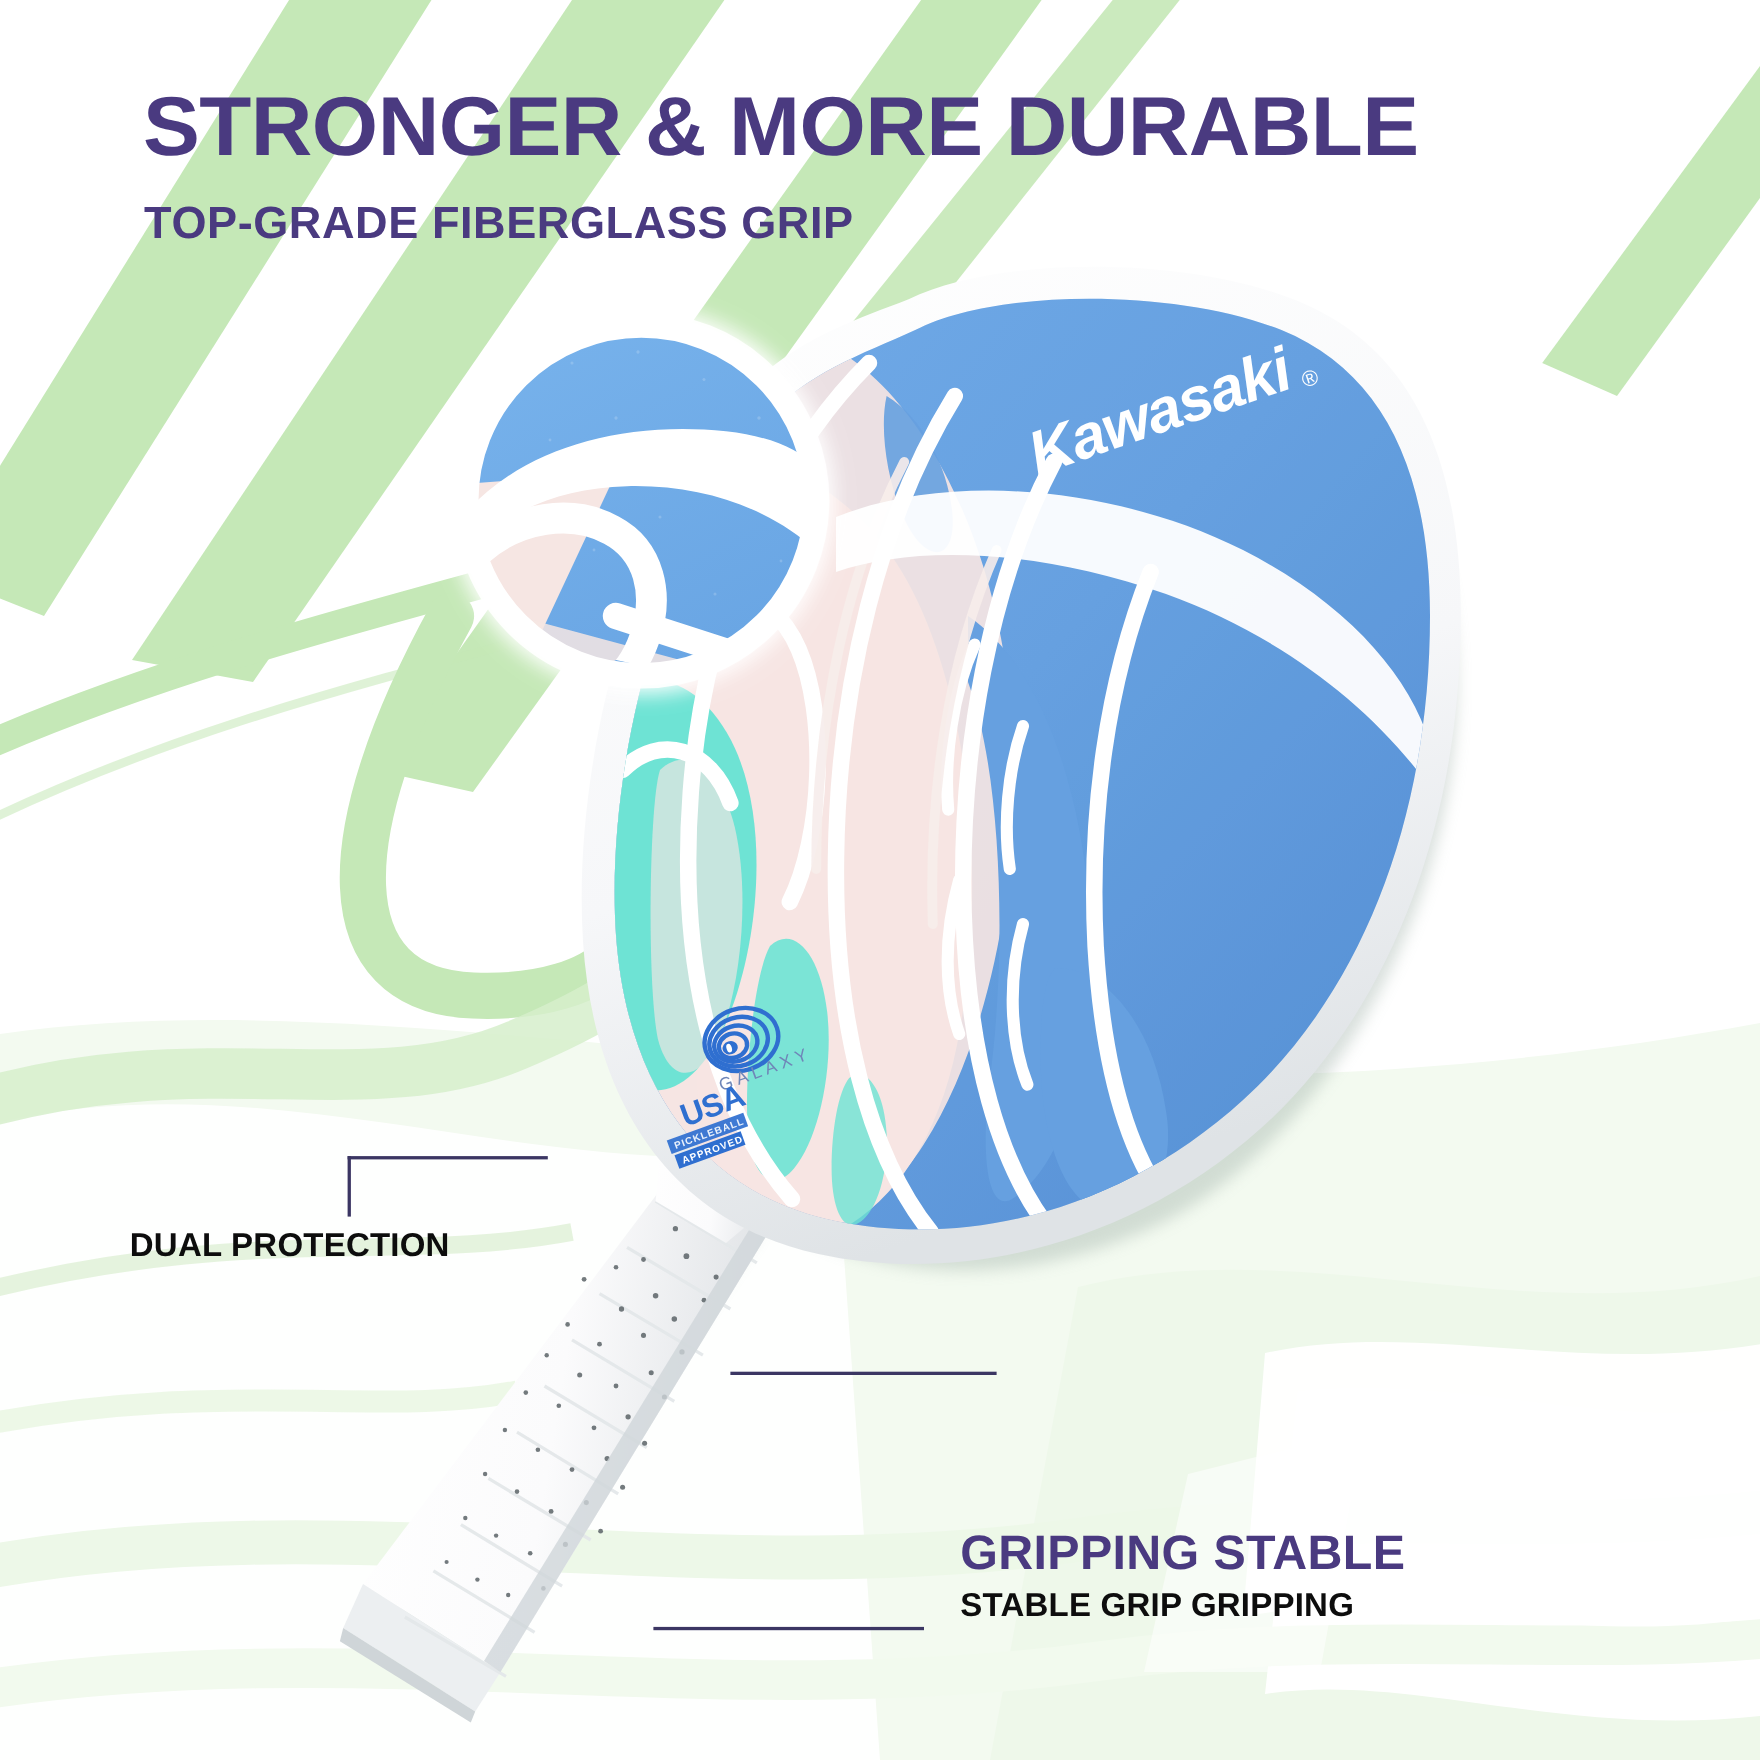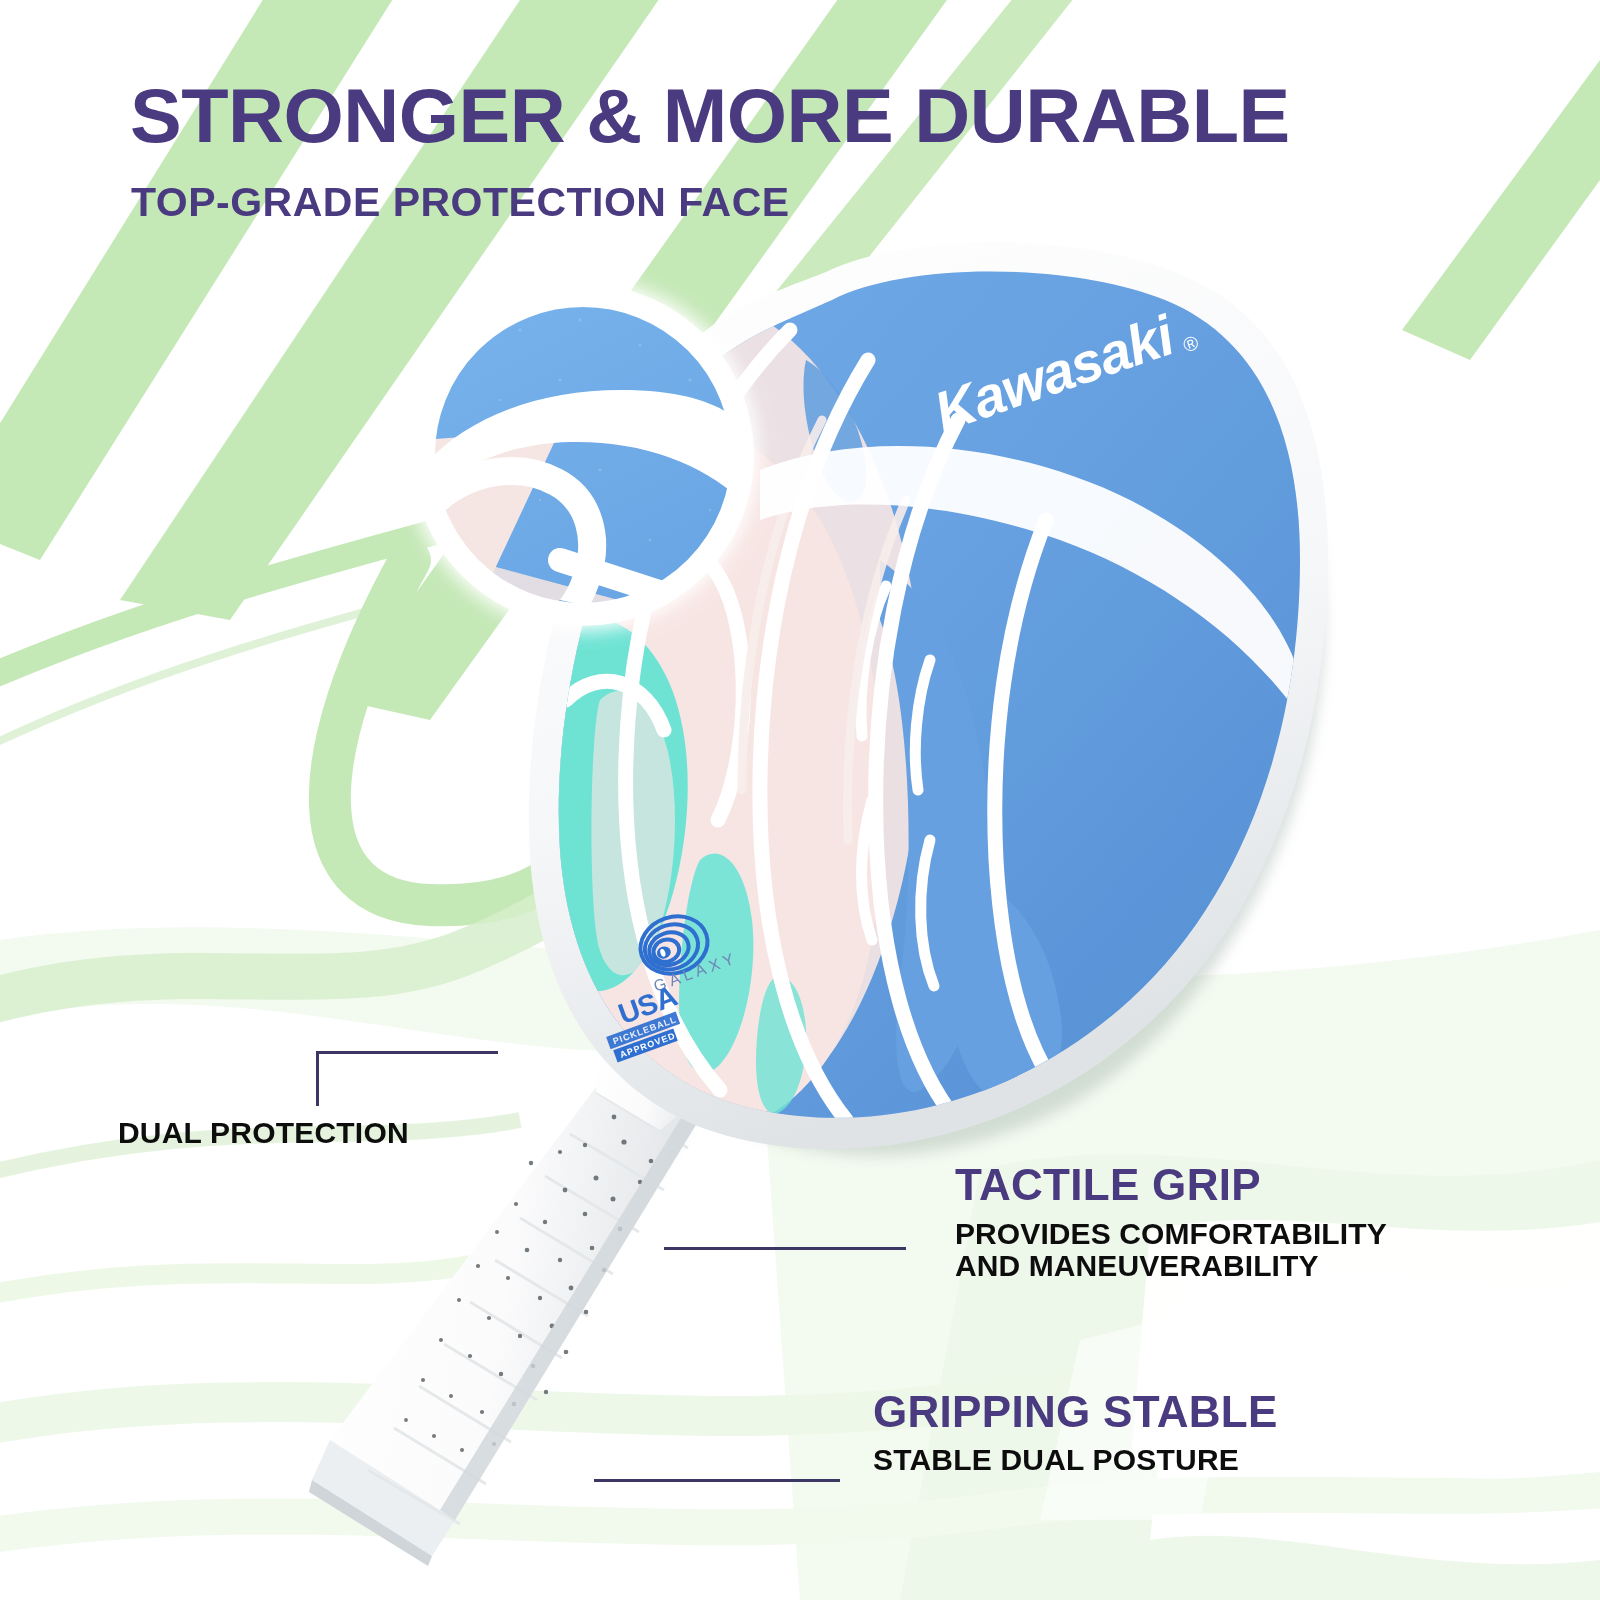--- a/index.html
+++ b/index.html
@@ -86,21 +86,21 @@
     <path d="M-40,1300 C200,1250 340,1290 470,1265" stroke="#e8f6e1" stroke-width="20" fill="none" opacity="0.8"></path>
 
     <path d="M-40,1430 C300,1360 620,1450 980,1400 C1220,1366 1420,1400 1640,1370" stroke="#edf8e8" stroke-width="40" fill="none"></path>
     <path d="M-40,1540 C320,1480 640,1560 1000,1510 C1240,1478 1440,1510 1640,1486" stroke="#f2faee" stroke-width="36" fill="none"></path>
 
     <path d="M1150,1230 C1290,1200 1430,1250 1600,1222 L1600,1470 C1420,1500 1270,1440 1130,1470 Z" fill="#ffffff" opacity="0.95"></path>
     <path d="M1080,1340 L1240,1300 L1200,1520 L1040,1520 Z" fill="#ffffff" opacity="0.55"></path>
   </svg>
 
   <div class="h-title">STRONGER &amp; MORE DURABLE</div>
-  <div class="h-sub">TOP-GRADE PROTECTION FACE</div>
+  <div class="h-sub">TOP-GRADE FIBERGLASS GRIP</div>
 
   <svg id="product" viewBox="0 0 1600 1600" aria-hidden="true">
     <defs>
 
       <linearGradient id="gBlue" x1="0" y1="0" x2="1" y2="1">
         <stop offset="0%" stop-color="#63a2e6"></stop>
         <stop offset="45%" stop-color="#5596dd"></stop>
         <stop offset="100%" stop-color="#3f7fcd"></stop>
       </linearGradient>
 
@@ -364,24 +364,19 @@
 
   <div class="lead lead-h" id="lead1-h"></div>
   <div class="lead lead-v" id="lead1-v"></div>
   <div class="lead lead-h" id="lead2"></div>
   <div class="lead lead-h" id="lead3"></div>
 
   <div class="callout" id="co-silicone">
     <div class="co-sub">DUAL PROTECTION</div>
   </div>
 
-  <div class="callout" id="co-tactile">
-    <div class="co-title">TACTILE GRIP</div>
-    <div class="co-sub">PROVIDES COMFORTABILITY
-AND MANEUVERABILITY</div>
-  </div>
 
   <div class="callout" id="co-gripping">
     <div class="co-title">GRIPPING STABLE</div>
-    <div class="co-sub">STABLE DUAL POSTURE</div>
+    <div class="co-sub">STABLE GRIP GRIPPING</div>
   </div>
 
 </div>
 
 </body></html>

